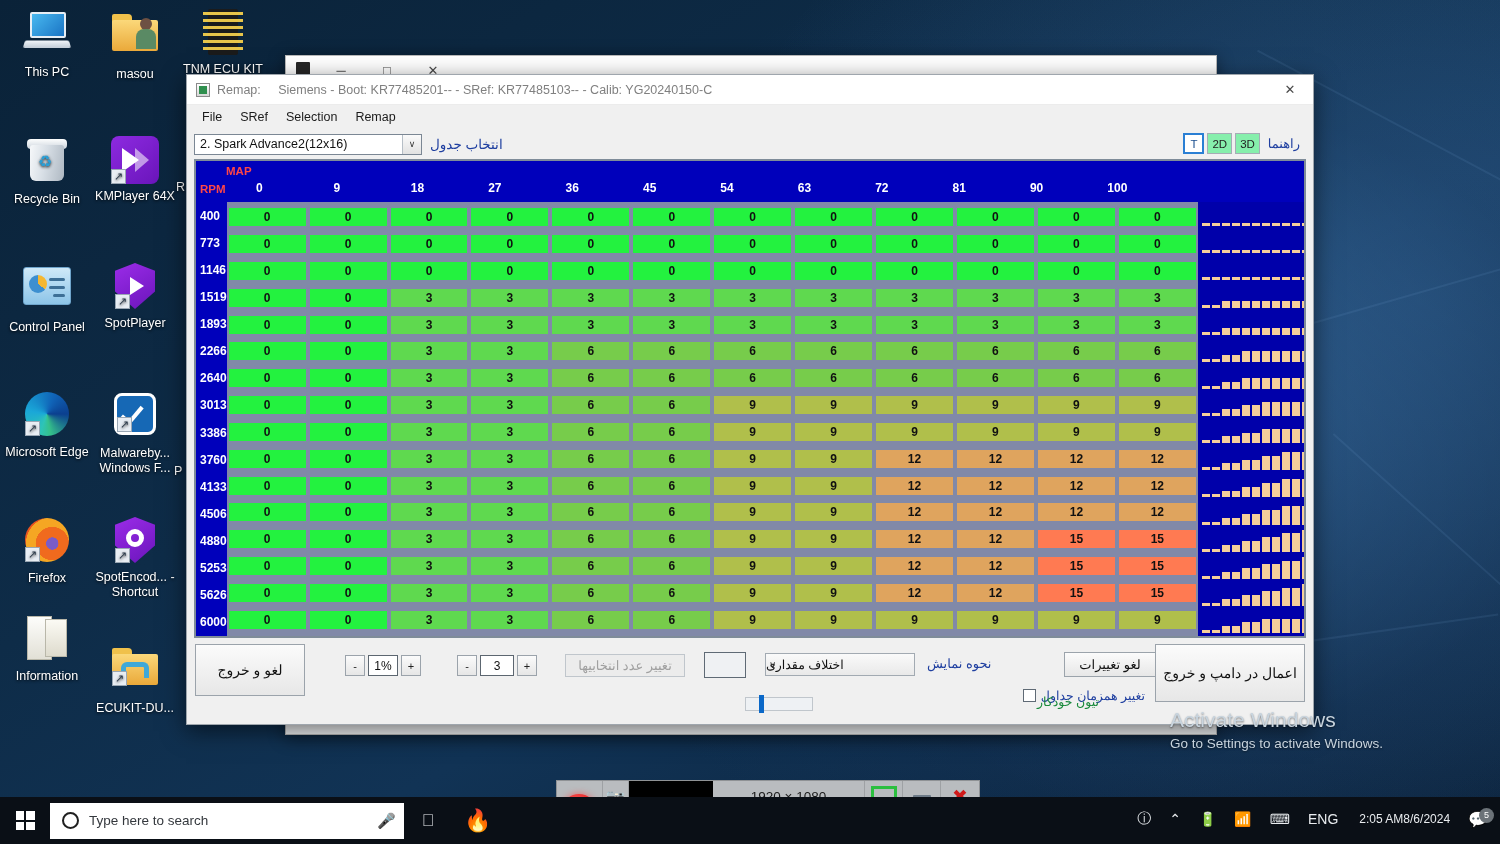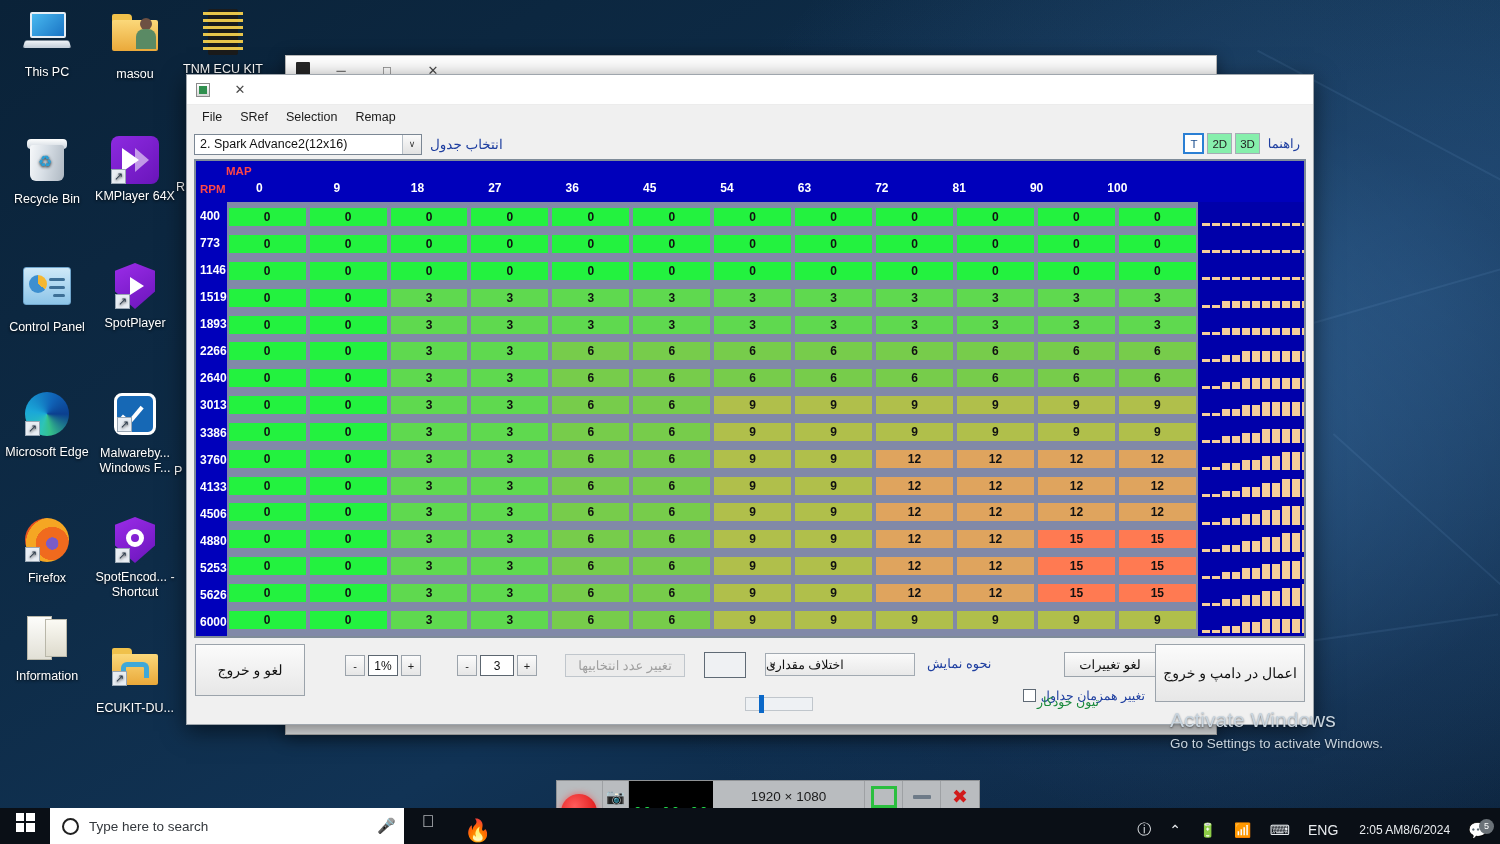--- a/index.html
+++ b/index.html
@@ -221,22 +221,22 @@
   #rec-r1 { flex:1; display:flex; }
   #rec-r2 { flex:1; display:flex; }
   #rec-res { flex:1; display:flex; align-items:center; justify-content:center; font-size:13.5px; color:#1b1b1b; border-right:1px solid #9ea1a4;}
   .rbtn { width:38px; display:flex; align-items:center; justify-content:center;
      border-right:1px solid #9ea1a4; font-size:15px; color:#3a4450; }
   .rbtn:last-child { border-right:none; }
   #rec-green { width:26px; height:22px; border:3px solid #2bbf3f; }
   #rec-min { width:18px; height:4px; background:#6e7b88; border-radius:1px; }
 
   
-  #taskbar { position:absolute; left:0; bottom:0; width:1500px; height:36px;
-     background:#0a0f16; display:flex; align-items:flex-end; }
+  #taskbar { position:absolute; left:0; bottom:0; width:1500px; height:47px;
+     background:#0a0f16; display:flex; align-items:center; }
   #startbtn { width:50px; height:44px; display:flex; align-items:center; justify-content:center; }
   #winlogo { width:19px; height:19px; display:grid; grid-template-columns:1fr 1fr; grid-template-rows:1fr 1fr; gap:2px;}
   #winlogo i { background:#ffffff; display:block; }
   #searchbox { width:354px; height:36px; background:#ffffff; display:flex; align-items:center; padding:0 8px; }
   #searchbox .circ { width:17px; height:17px; border:2.2px solid #202020; border-radius:50%; margin:0 10px 0 4px; }
   #searchbox .ph { flex:1; font-size:13.5px; color:#34383d; }
   #tb-taskview { width:48px; height:44px; display:flex; align-items:center; justify-content:center; color:#e8eaed; font-size:17px; }
   #tb-apps { display:flex; align-items:center; gap:14px; padding-left:12px; }
   #tray { position:absolute; right:0; top:0; height:44px; display:flex; align-items:center; color:#e9ecef; font-size:12.5px; }
   #tray > div { display:flex; align-items:center; justify-content:center; }
@@ -422,20 +422,25 @@
   </div>
   <div id="bgwin-body">
     <div id="bgwin-status">آخرین عملیات : انتخاب نقشه 405-Bifuel(CA4)-CIM(Fix)</div>
   </div>
 </div>
 
 <div id="remapwin">
 
   <div id="remap-title">
     <div class="r-ico"></div>
+    <div class="r-txt">
+      <span>Remap:</span>
+      &nbsp;&nbsp;&nbsp;
+      <span>Siemens   - Boot: KR77485201--  -  SRef: KR77485103--  -  Calib: YG20240150-C</span>
+    </div>
     <div class="winbtn close">✕</div>
   </div>
 
   <div id="menubar">
     <div class="mi">File</div>
     <div class="mi">SRef</div>
     <div class="mi">Selection</div>
     <div class="mi">Remap</div>
   </div>
 

